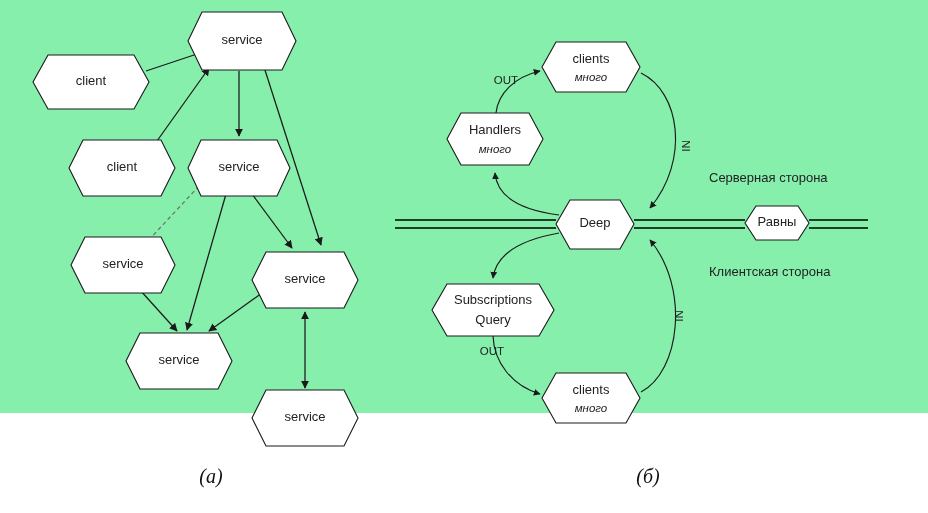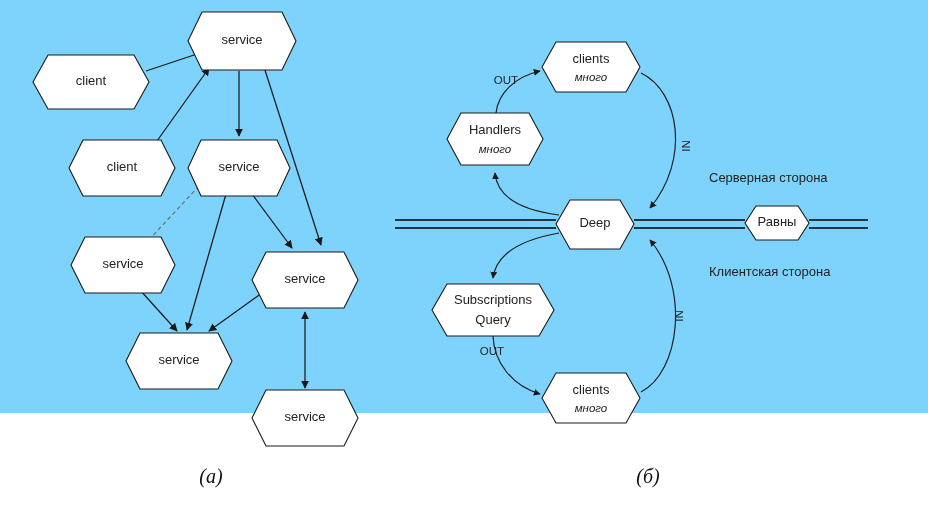--- a/index.html
+++ b/index.html
@@ -10,21 +10,21 @@
   body {
     width: 928px;
     height: 513px;
     font-family: "Liberation Sans", sans-serif;
     overflow: hidden;
   }
   #figure-root {
     position: relative;
     width: 928px;
     height: 413px;
-    background: #7dd3fc;
+    background: #86efac;
   }
   svg#diagram-svg {
     position: absolute;
     top: 0; left: 0;
     width: 928px;
     height: 513px;
     display: block;
   }
   .hex-shape {
     fill: #ffffff;

